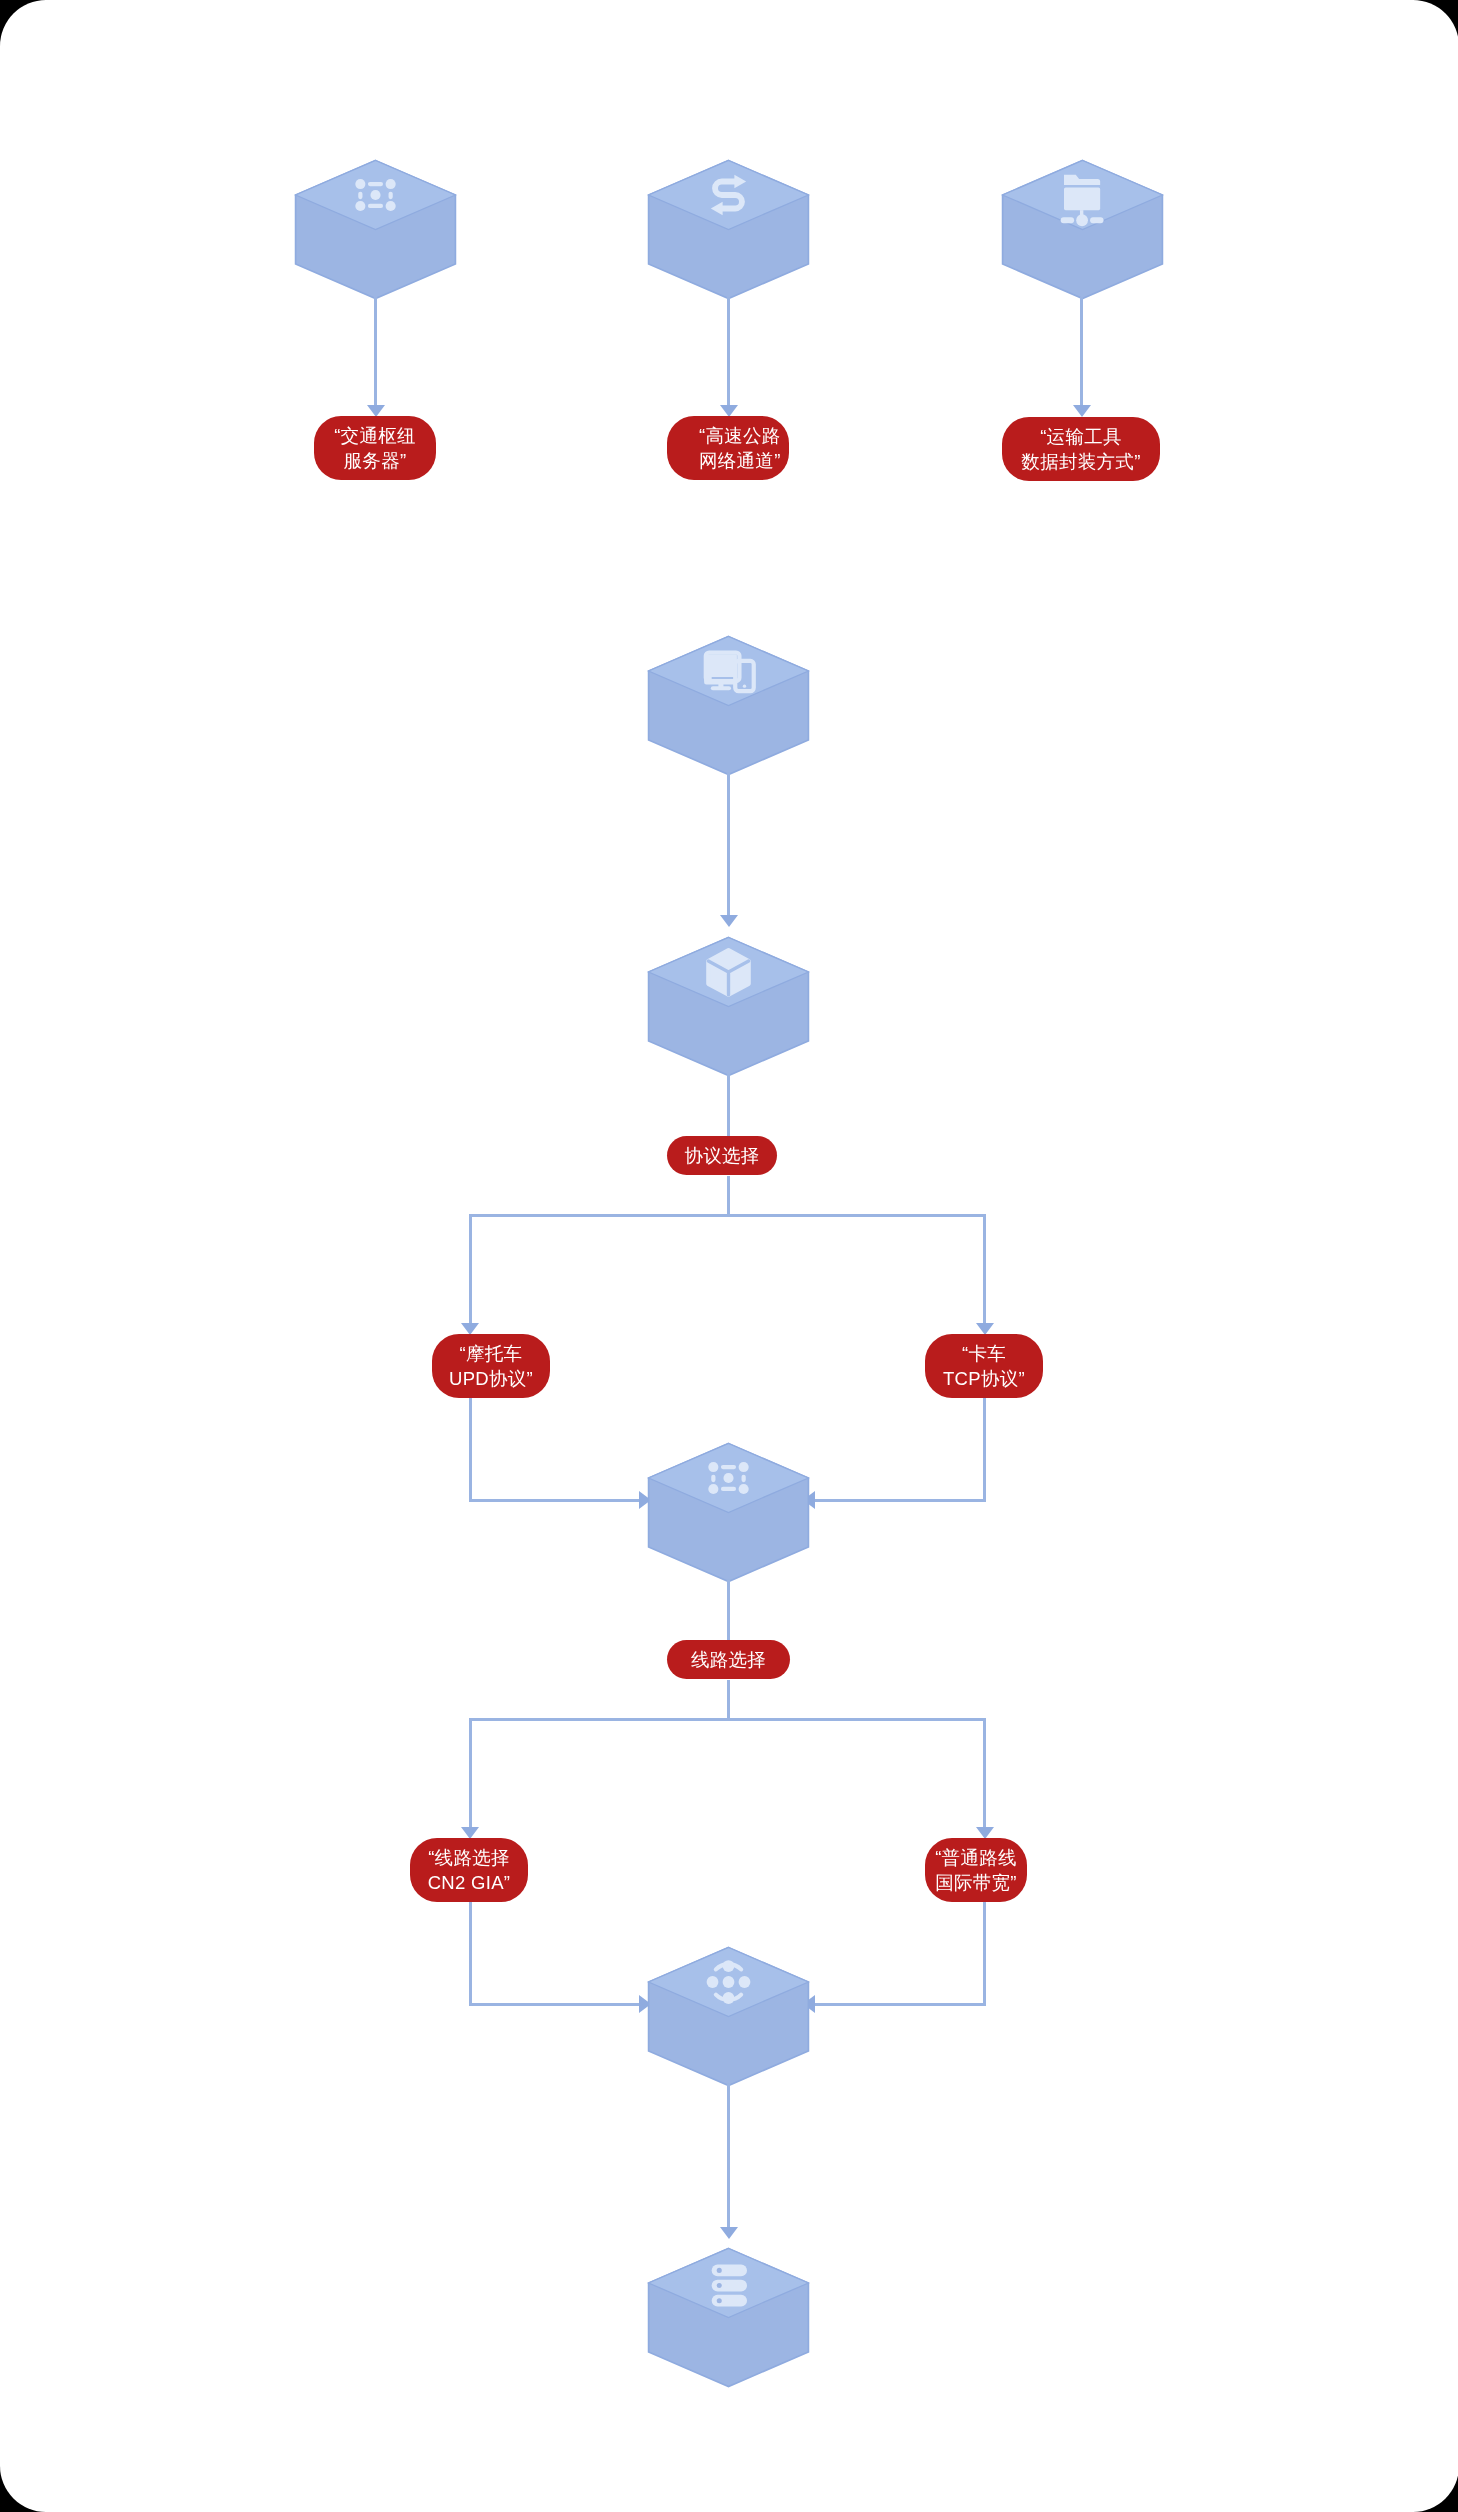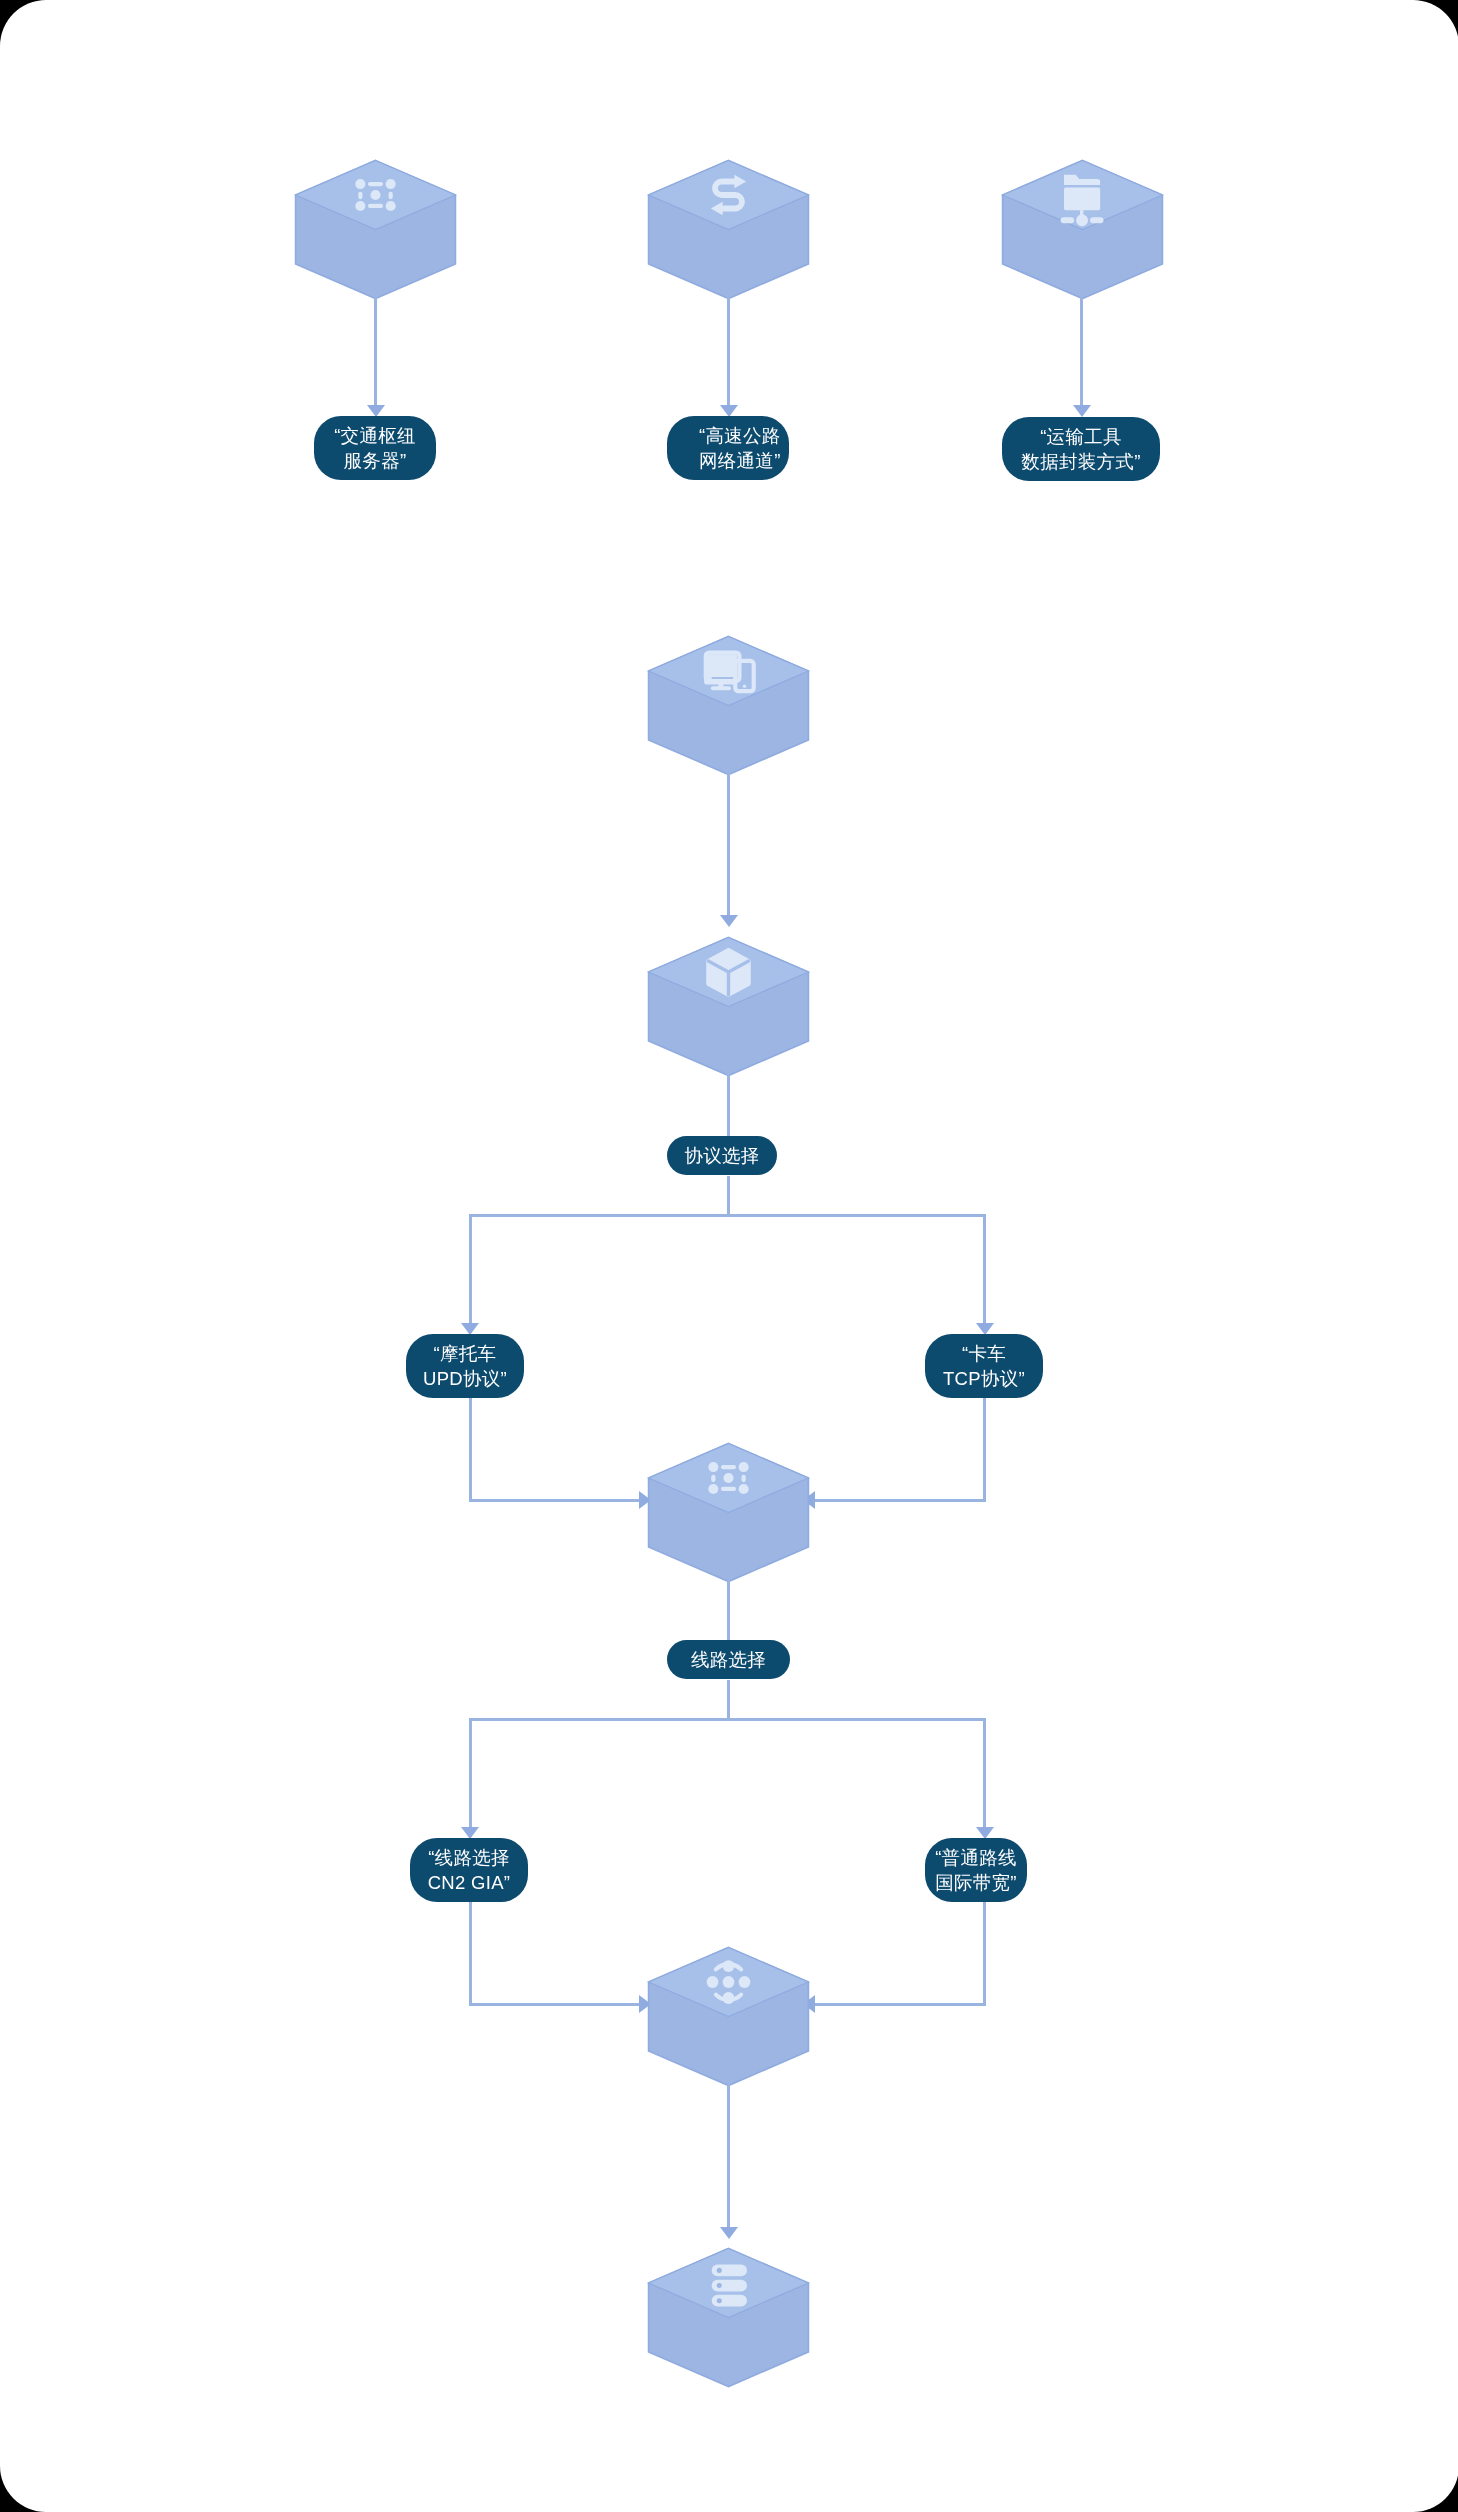--- a/index.html
+++ b/index.html
@@ -23,21 +23,21 @@
   .hex {
     position: absolute;
     width: 165px;
     height: 143px;
   }
   .hex svg { display: block; width: 100%; height: 100%; overflow: visible; }
 
   
   .chip {
     position: absolute;
-    background: #0c4a6e;
+    background: #b91c1c;
     color: #ffffff;
     font-size: 18.5px;
     line-height: 25px;
     text-align: center;
     padding: 6.7px 8.4px 7.6px 8.4px;
     white-space: pre;
     letter-spacing: 0.3px;
     font-weight: 400;
     border-radius: 27px;
   }
@@ -166,21 +166,21 @@
 
   <div class="chip one-line" style="left:667px; top:1136px; width:110px;">协议选择</div>
 
   <div class="line vline" style="left:727px; top:1176px; height:40px;"></div>
   <div class="line hline" style="left:469px; top:1214px; width:517px;"></div>
   <div class="line vline" style="left:469px; top:1214px; height:115px;"></div>
   <div class="line vline" style="left:983px; top:1214px; height:115px;"></div>
   <div class="arrow arrow-down" style="left:461px; top:1323px;"></div>
   <div class="arrow arrow-down" style="left:976px; top:1323px;"></div>
 
-  <div class="chip" style="left:406px; top:1334px; width:118px;">“摩托车
+  <div class="chip" style="left:432px; top:1334px; width:118px;">“摩托车
 UPD协议”</div>
   <div class="chip" style="left:925px; top:1334px; width:118px;">“卡车
 TCP协议”</div>
 
   <div class="line vline" style="left:469px; top:1398px; height:103px;"></div>
   <div class="line hline" style="left:469px; top:1499px; width:177px;"></div>
   <div class="arrow arrow-right" style="left:639px; top:1491px;"></div>
 
   <div class="line vline" style="left:983px; top:1398px; height:103px;"></div>
   <div class="line hline" style="left:809px; top:1499px; width:177px;"></div>

